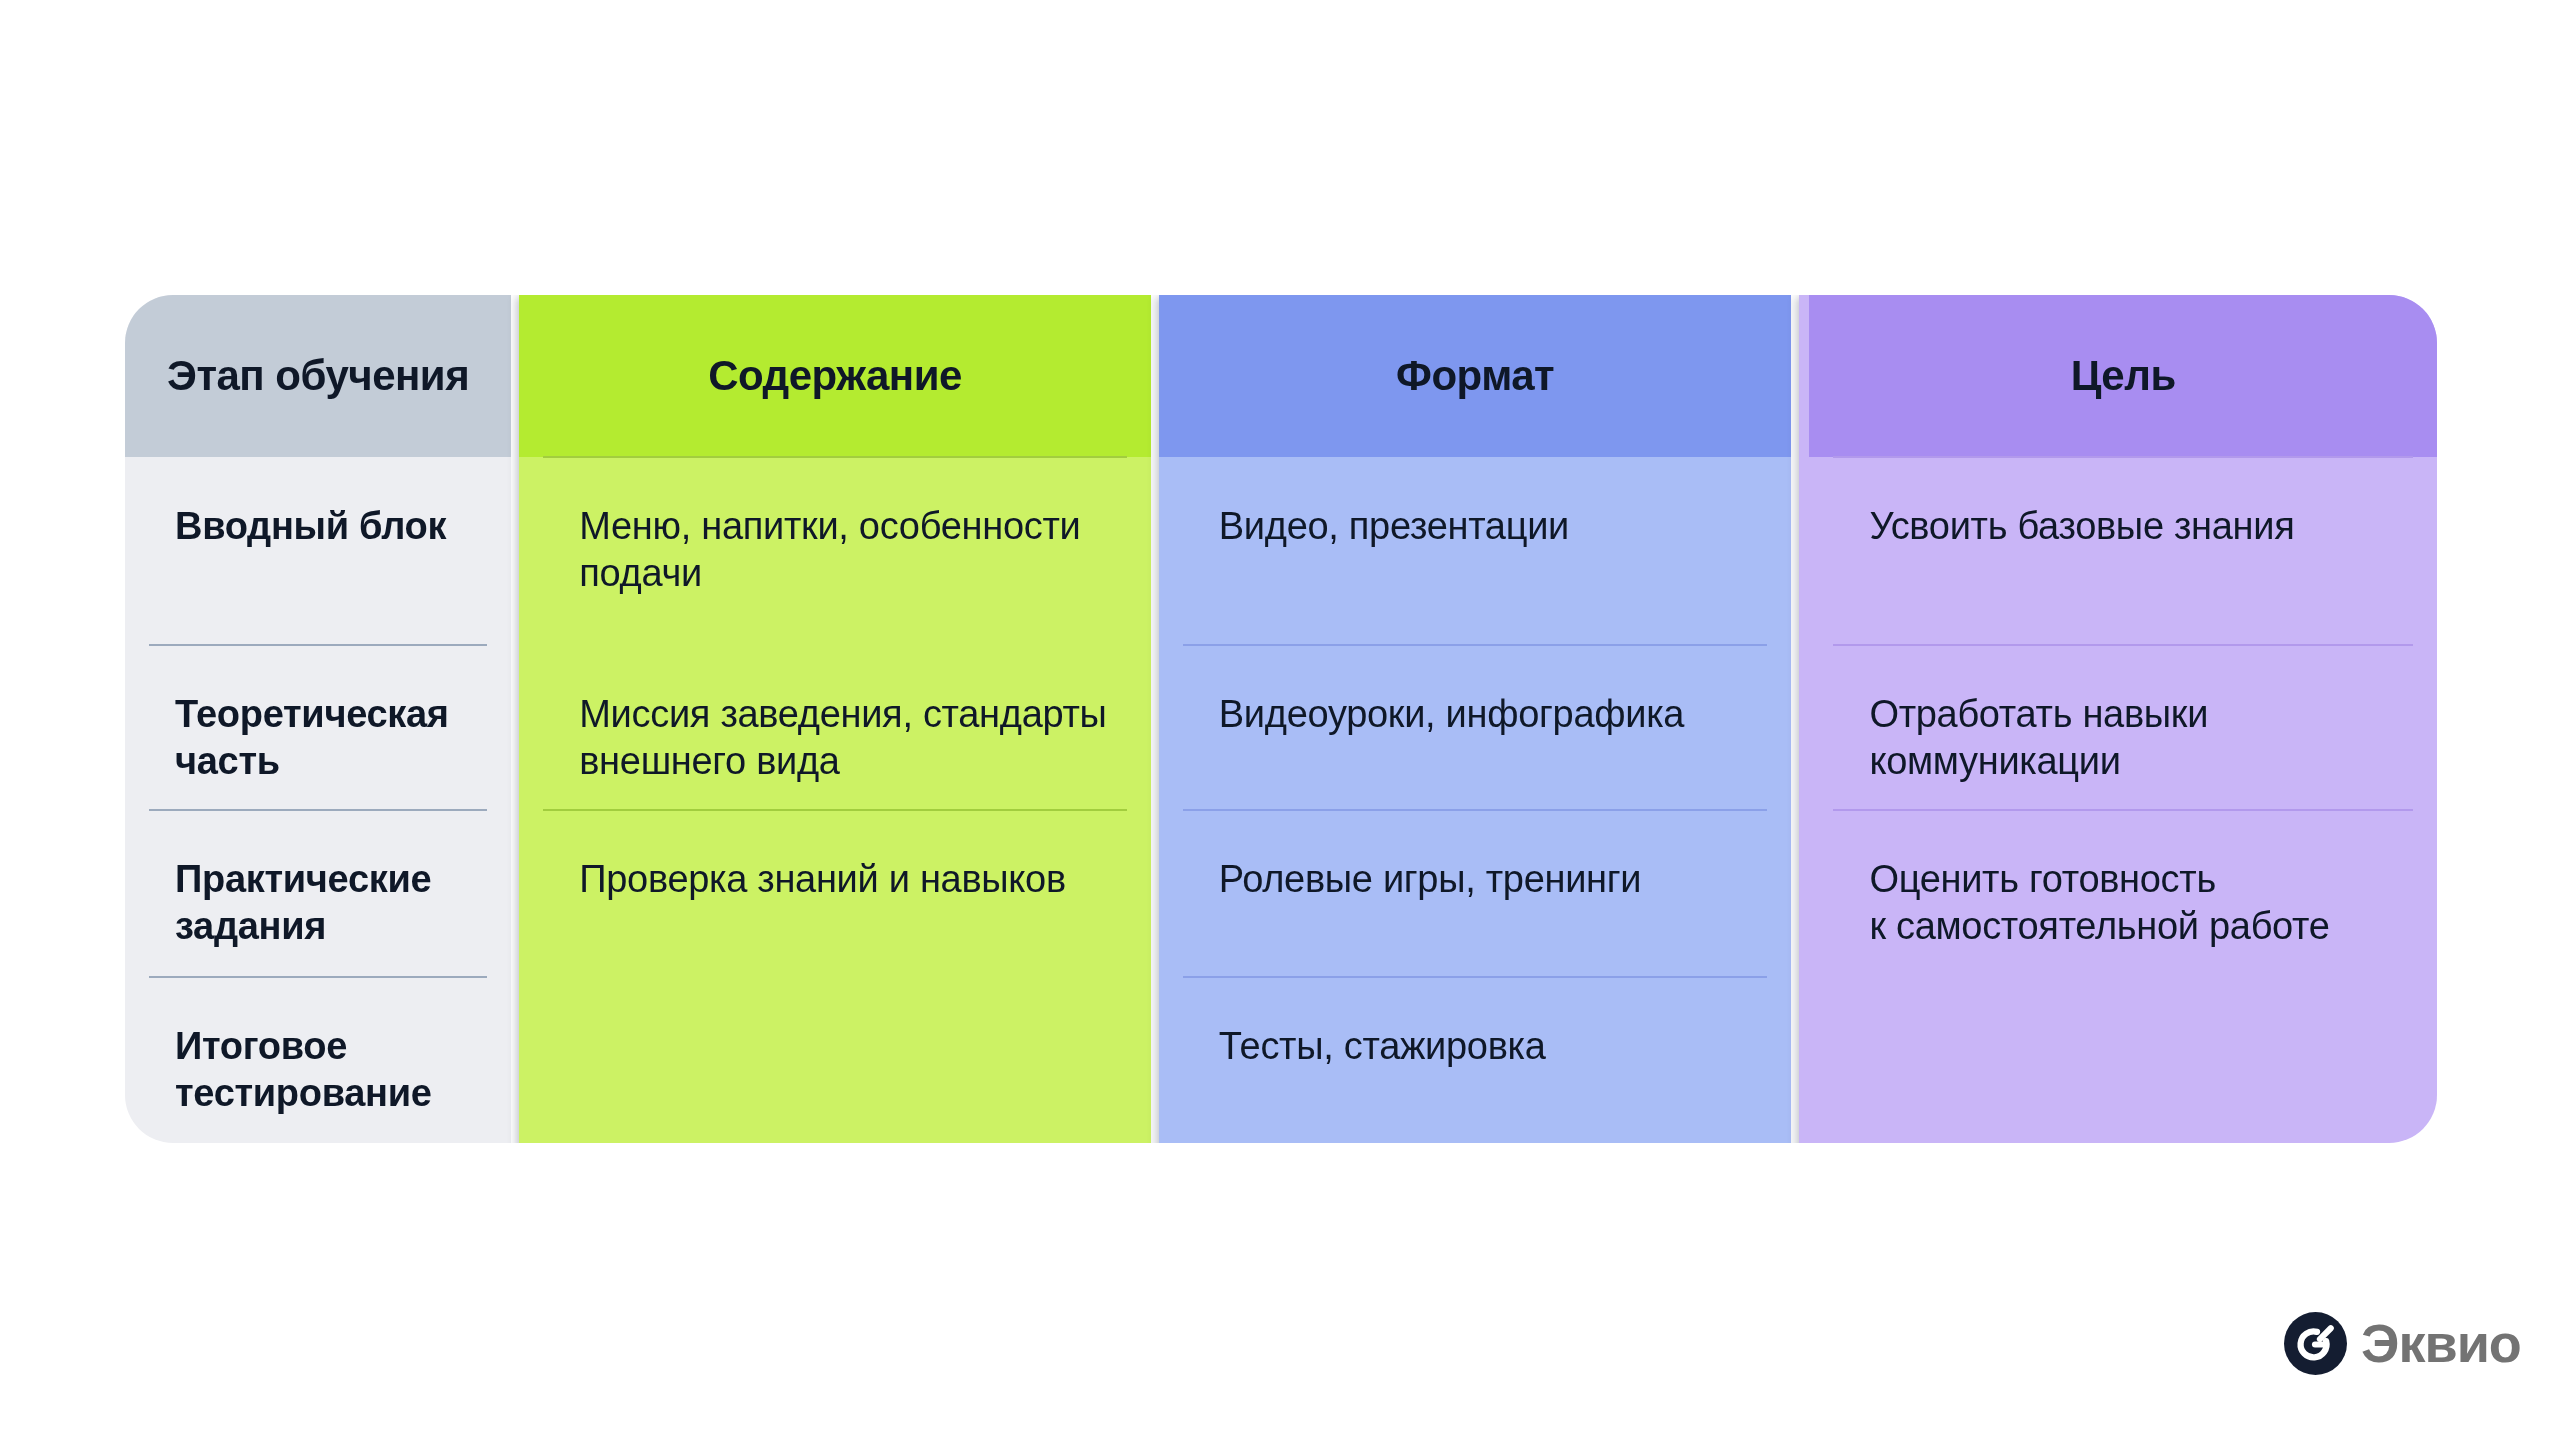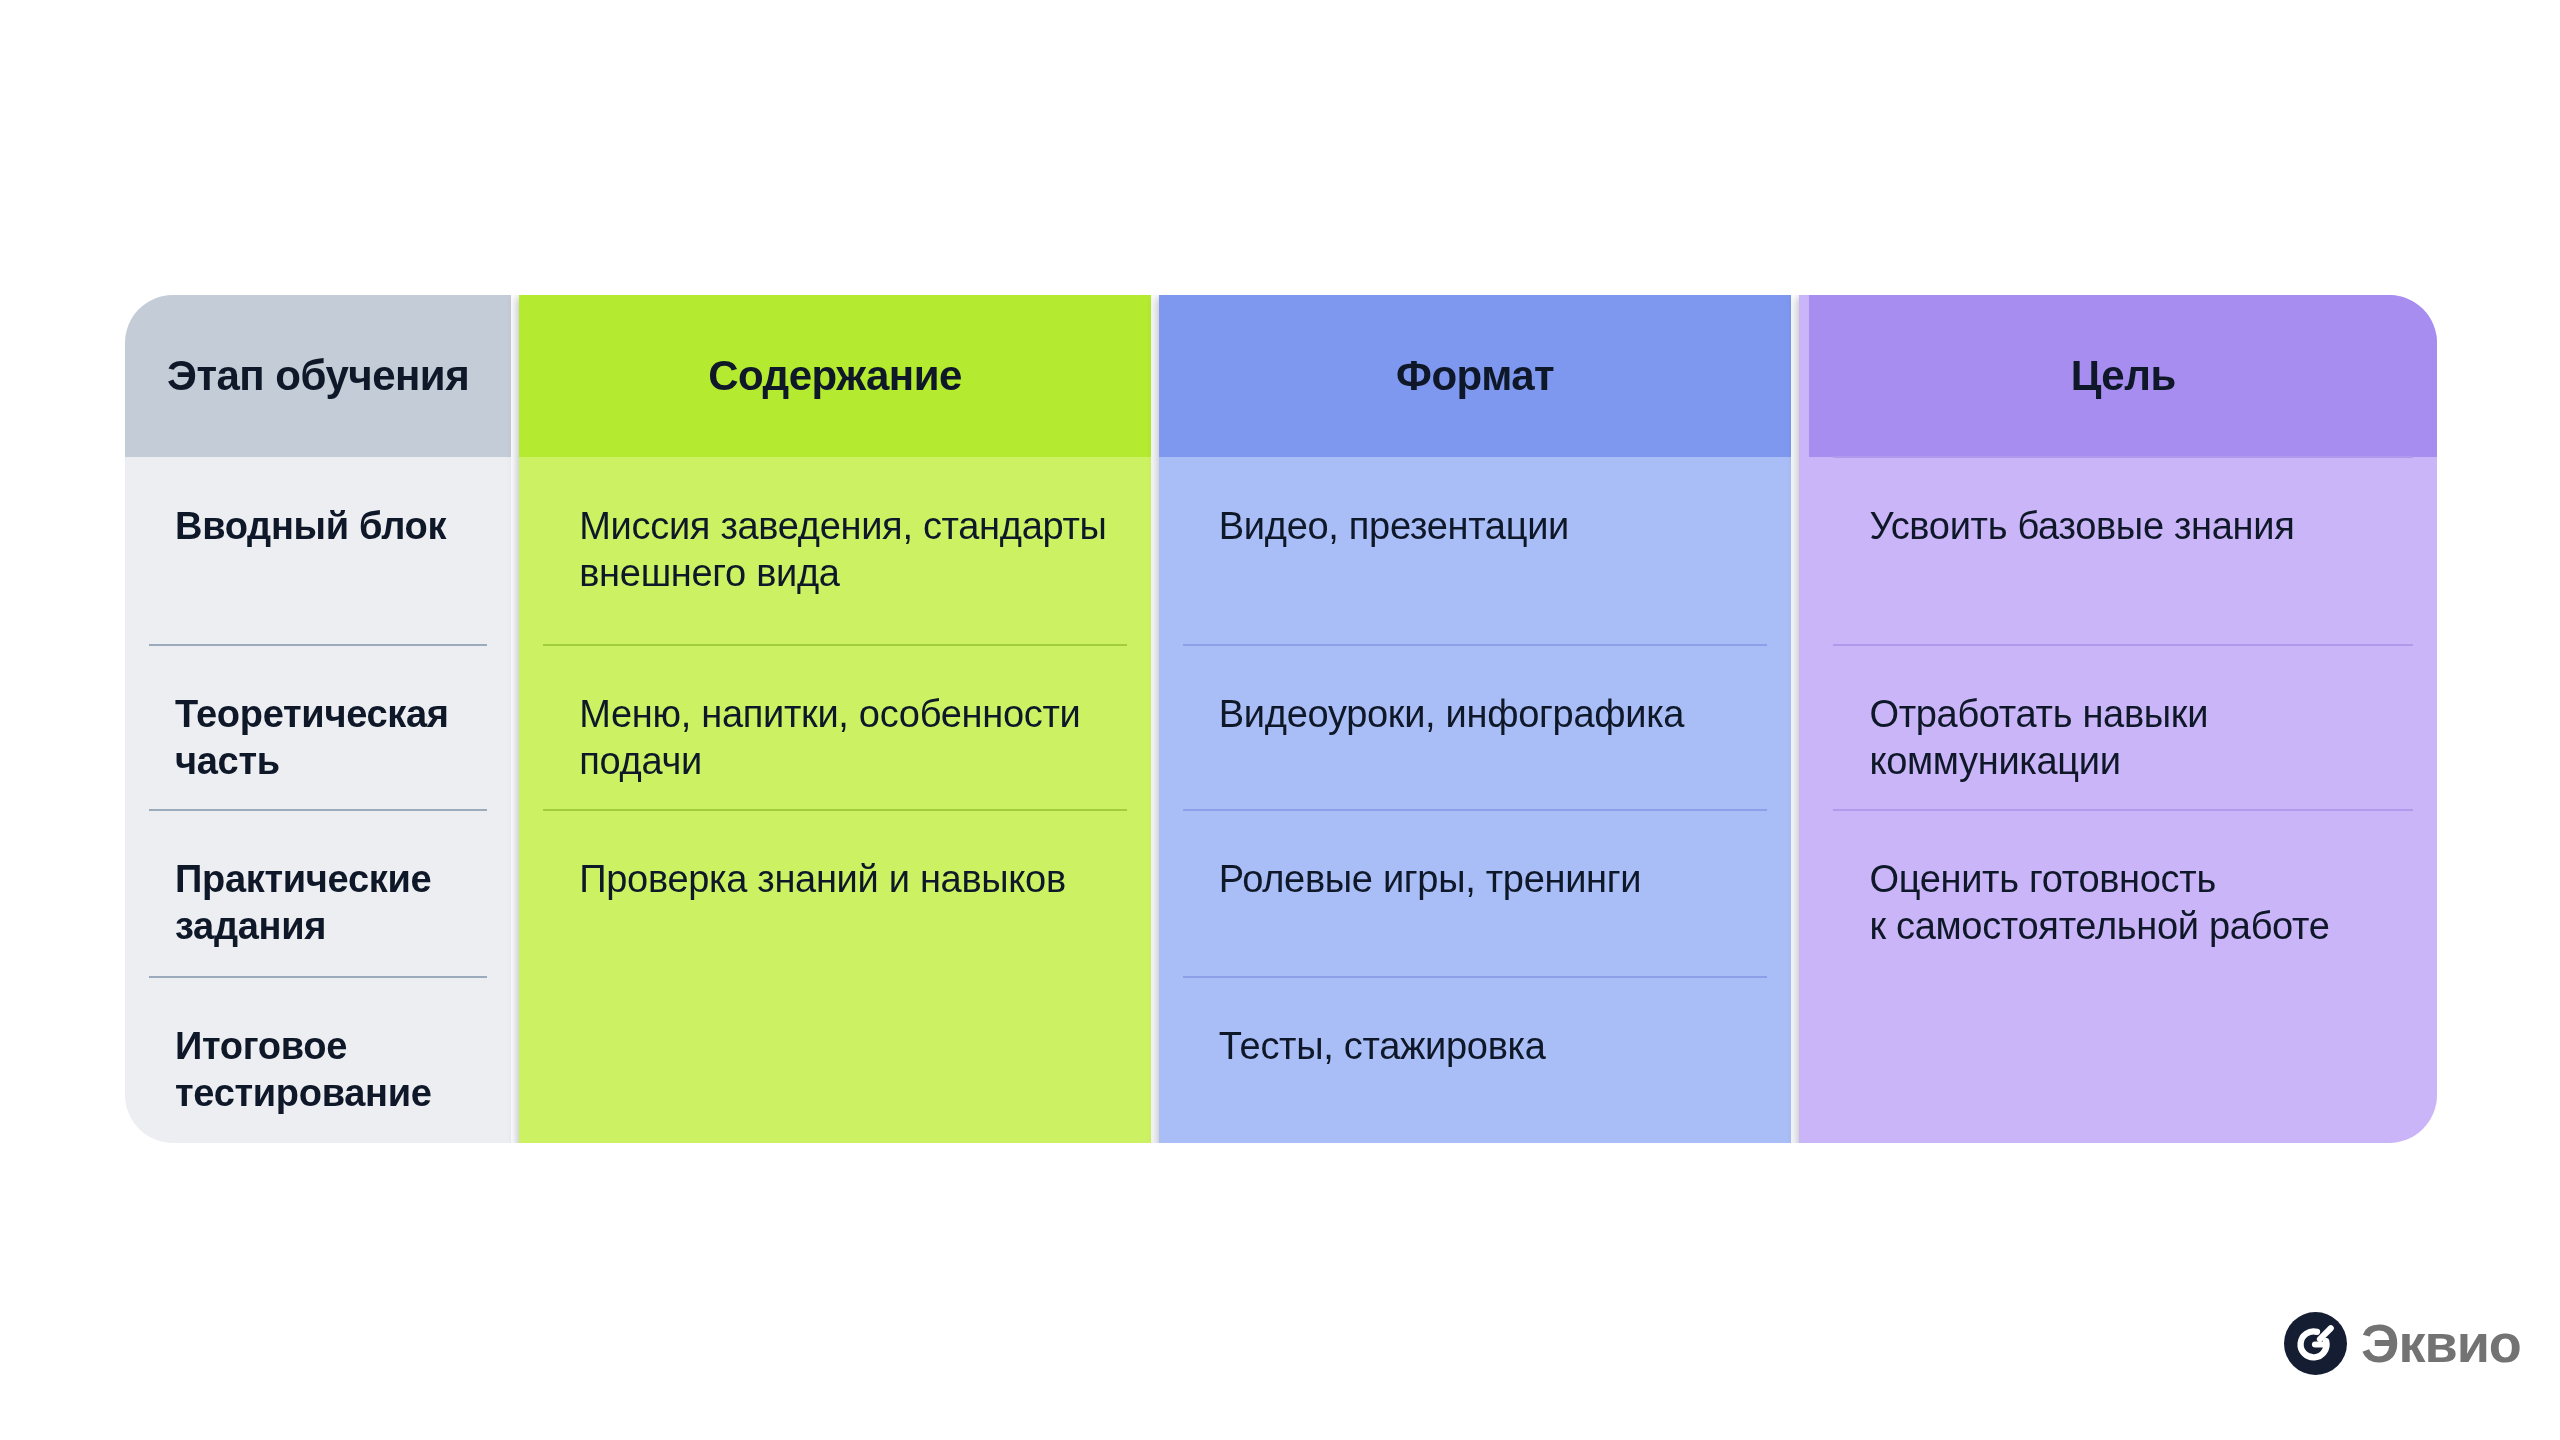--- a/index.html
+++ b/index.html
@@ -124,27 +124,27 @@
       <div class="cell divided">
           <span>Итоговое
 тестирование</span>
         </div>
     </div>
 
     <div class="col col-1" style="background: rgb(204, 242, 100); --divider: #a2cd3e;">
       <div class="hcell" style="background: rgb(180, 235, 48);">
         <span>Содержание</span>
       </div>
+      <div class="cell divided">
+          <span>Меню, напитки, особенности
+подачи</span>
+        </div>
       <div class="cell">
           <span>Миссия заведения, стандарты
 внешнего вида</span>
-        </div>
-      <div class="cell divided">
-          <span>Меню, напитки, особенности
-подачи</span>
         </div>
       <div class="cell divided">
           <span>Проверка знаний и навыков</span>
         </div>
     </div>
 
     <div class="col col-2" style="background: rgb(169, 189, 246); --divider: #8ba0e8;">
       <div class="hcell" style="background: rgb(126, 151, 239);">
         <span>Формат</span>
       </div>

